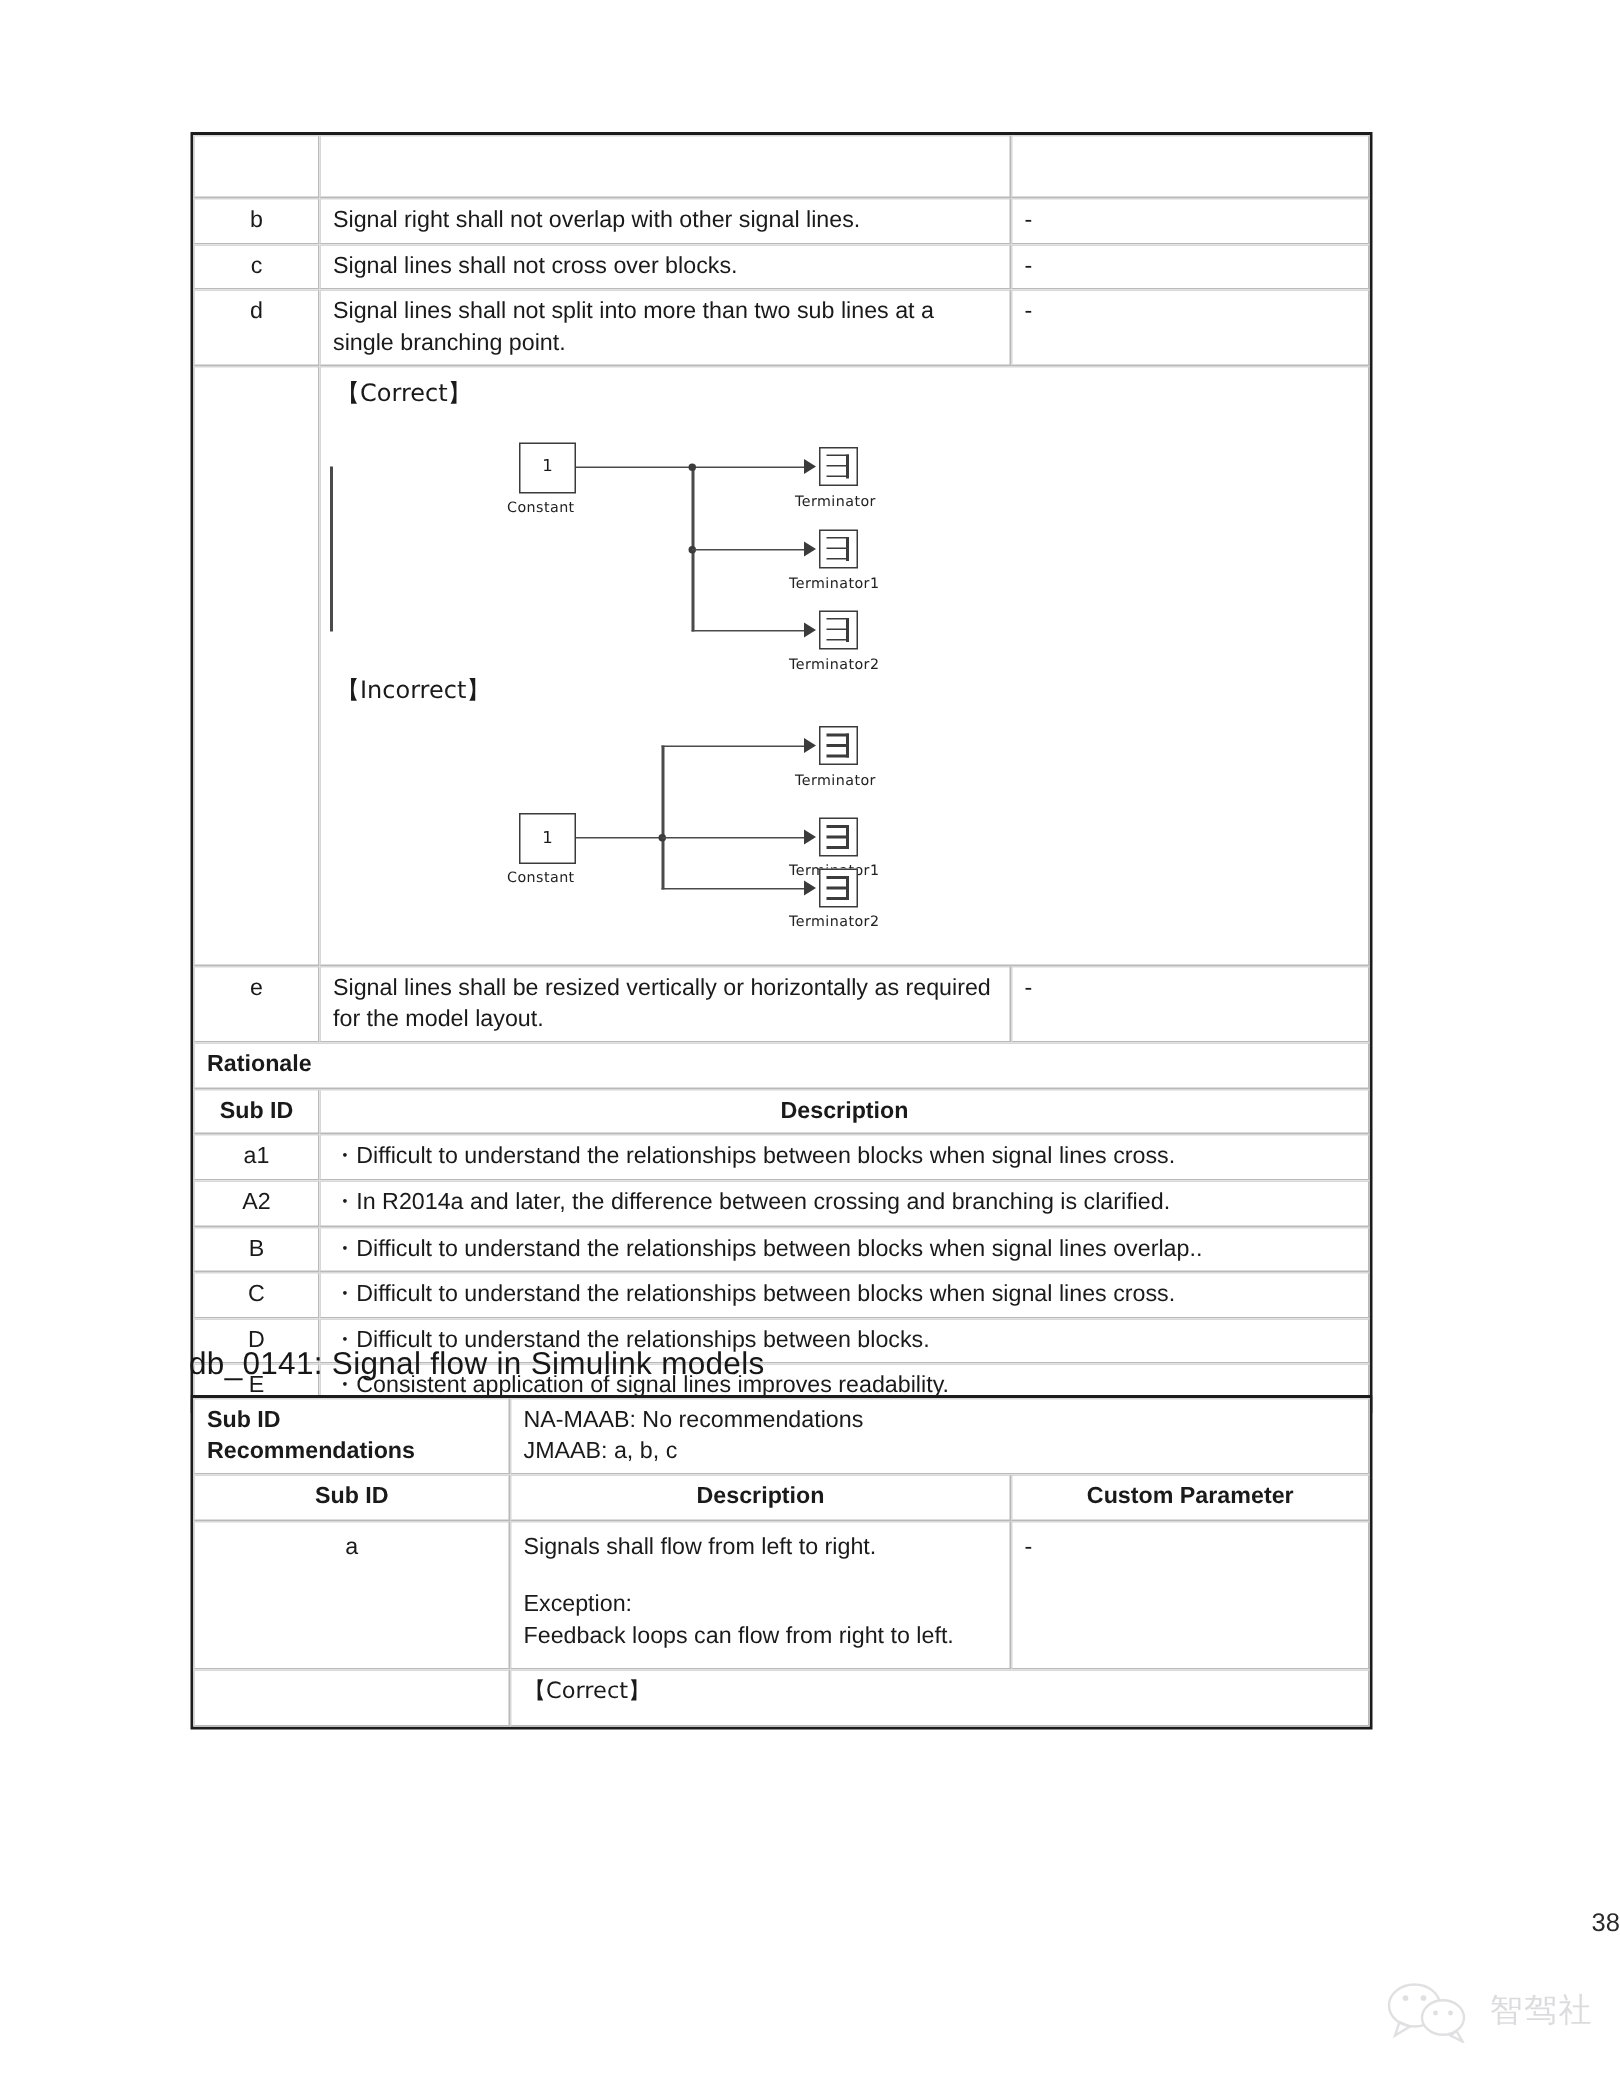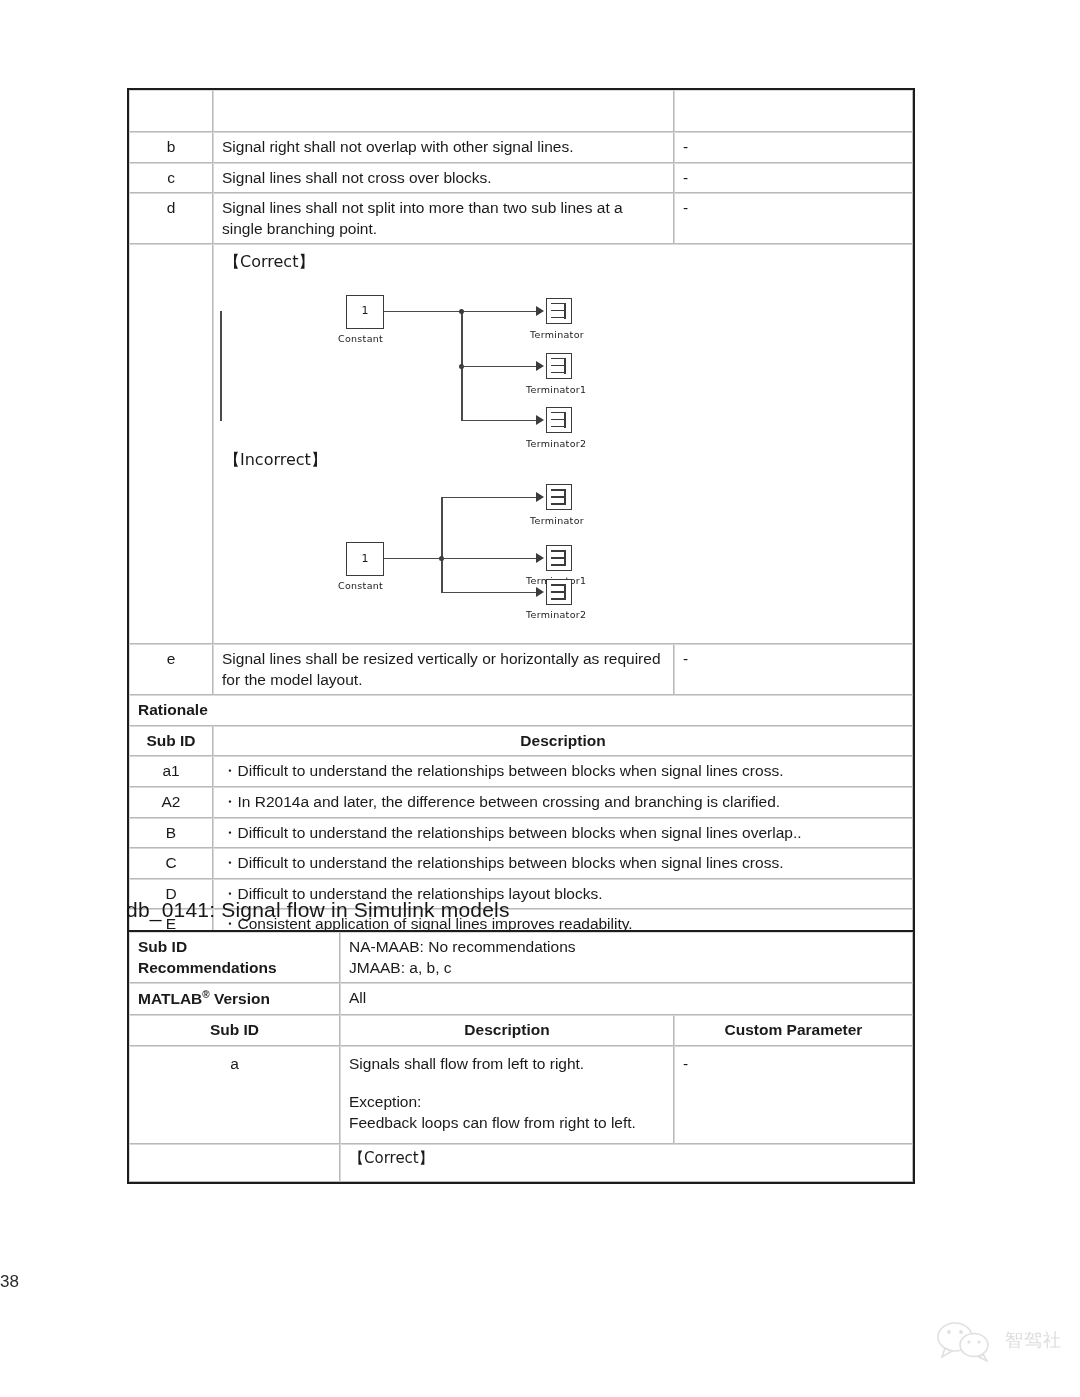--- a/index.html
+++ b/index.html
@@ -152,36 +152,37 @@
     width: 5px; height: 5px;
     background: #3b3b3b;
     border-radius: 50%;
   }
 
   
   #page-number {
     position: absolute;
     left: 0; right: 0;
     top: 1272px;
-    text-align: left;
+    text-align: right;
     font-size: 17px;
     color: #2a2a2a;
+    padding-left: 13px;
   }
 
   #watermark {
     position: absolute;
     right: 18px;
     top: 1318px;
     display: flex;
     align-items: center;
     gap: 8px;
     opacity: .30;
   }
   #watermark .wm-text {
-    font-size: 18px;
+    font-size: 22px;
     color: #8d8d95;
     font-family: "DejaVu Sans", sans-serif;
     letter-spacing: 1px;
   }
   #watermark svg { display: block; }
 </style>
 </head>
 <body>
 
 <div class="page">
@@ -354,21 +355,21 @@
       <tr>
         <td class="c-id">B</td>
         <td colspan="2">・Difficult to understand the relationships between blocks when signal lines overlap..</td>
       </tr>
       <tr>
         <td class="c-id">C</td>
         <td colspan="2">・Difficult to understand the relationships between blocks when signal lines cross.</td>
       </tr>
       <tr>
         <td class="c-id">D</td>
-        <td colspan="2">・Difficult to understand the relationships layout blocks.</td>
+        <td colspan="2">・Difficult to understand the relationships between blocks.</td>
       </tr>
       <tr>
         <td class="c-id">E</td>
         <td colspan="2">・Consistent application of signal lines improves readability.</td>
       </tr>
     </tbody>
   </table>
 
   <div class="section-heading">db_0141: Signal flow in Simulink models</div>
 
@@ -381,24 +382,20 @@
     <tbody>
       <tr>
         <td class="hdr">
           <div>Sub ID</div>
           <div>Recommendations</div>
         </td>
         <td colspan="2">
           <div>NA-MAAB: No recommendations</div>
           <div>JMAAB: a, b, c</div>
         </td>
-      </tr>
-      <tr>
-        <td class="hdr nb"><span>MATLAB</span><sup style="font-size:10px;">®</sup><span> Version</span></td>
-        <td colspan="2">All</td>
       </tr>
       <tr>
         <td class="hdr hdr-center" style="width:84px;">Sub ID</td>
         <td class="hdr hdr-center">Description</td>
         <td class="hdr hdr-center">Custom Parameter</td>
       </tr>
       <tr>
         <td class="c-id" style="padding-top:7px;">a</td>
         <td style="padding-top:7px; padding-bottom:10px;">
           <div>Signals shall flow from left to right.</div>

